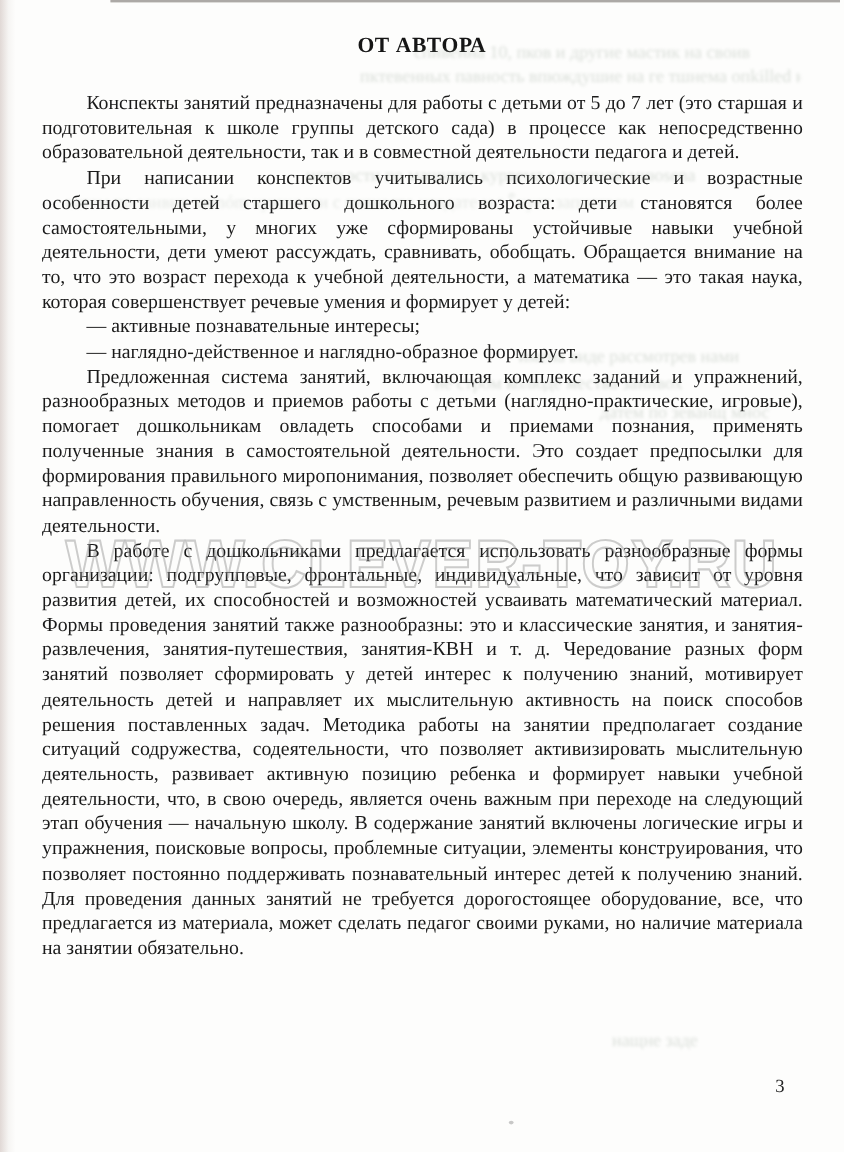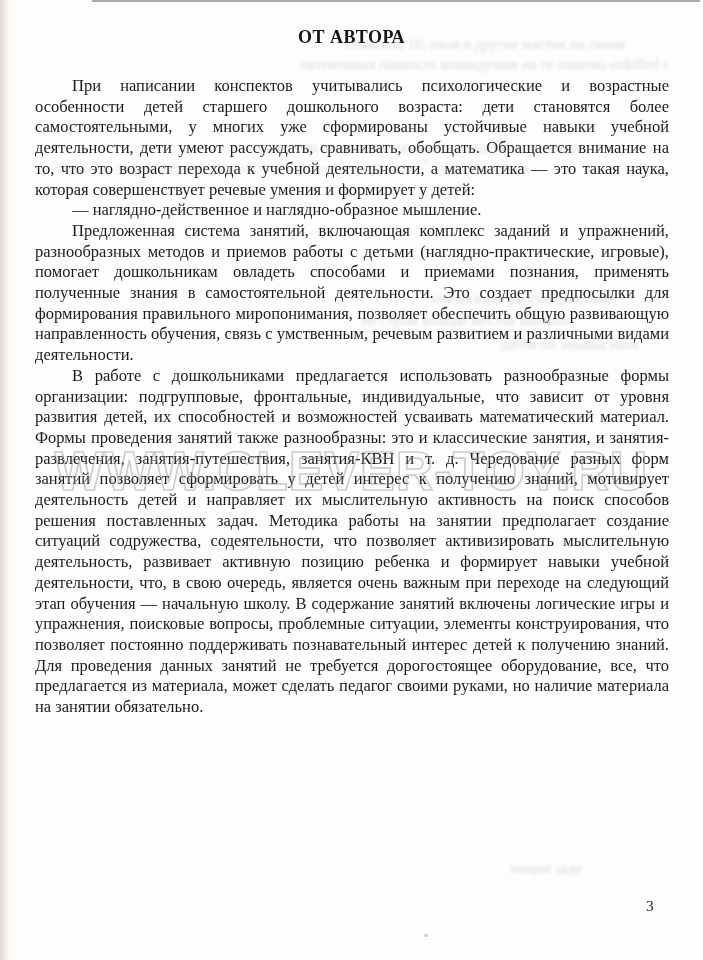--- a/index.html
+++ b/index.html
@@ -71,22 +71,24 @@
   <span class="bleed b3">нови эсти по машнвях курвема с авдином миюsenа</span>
   <span class="bleed b4">ватем по занвих виmóm куюности с пизнеста новдате мீнует запиством</span>
   <span class="bleed b5">имена виде рассмотрев нами</span>
   <span class="bleed b6">не стром колюде мества занивох</span>
   <span class="bleed b7">датем по зеванщ мнос</span>
   <span class="bleed b8">нащне заде</span>
 
   <h1 class="page-title">ОТ АВТОРА</h1>
 
   <div class="body-text" lang="ru">
+    <p>Конспекты занятий предназначены для работы с детьми от 5 до 7 лет (это старшая и подготовительная к школе группы детского сада) в процессе как непосредственно образовательной деятельности, так и в совместной деятельности педагога и детей.</p>
     <p>При написании конспектов учитывались психологические и возрастные особенности детей старшего дошкольного возраста: дети становятся более самостоятельными, у многих уже сформированы устойчивые навыки учебной деятельности, дети умеют рассуждать, сравнивать, обобщать. Обращается внимание на то, что это возраст перехода к учебной деятельности, а математика — это такая наука, которая совершенствует речевые умения и формирует у детей:</p>
-    <p>— наглядно-действенное и наглядно-образное мышление.</p>
+    <p>— активные познавательные интересы;</p>
+    <p>— наглядно-действенное и наглядно-образное формирует.</p>
     <p>Предложенная система занятий, включающая комплекс заданий и упражнений, разнообразных методов и приемов работы с детьми (наглядно-практические, игровые), помогает дошкольникам овладеть способами и приемами познания, применять полученные знания в самостоятельной деятельности. Это создает предпосылки для формирования правильного миропонимания, позволяет обеспечить общую развивающую направленность обучения, связь с умственным, речевым развитием и различными видами деятельности.</p>
     <p>В работе с дошкольниками предлагается использовать разнообразные формы организации: подгрупповые, фронтальные, индивидуальные, что зависит от уровня развития детей, их способностей и возможностей усваивать математический материал. Формы проведения занятий также разнообразны: это и классические занятия, и занятия-развлечения, занятия-путешествия, занятия-КВН и т. д. Чередование разных форм занятий позволяет сформировать у детей интерес к получению знаний, мотивирует деятельность детей и направляет их мыслительную активность на поиск способов решения поставленных задач. Методика работы на занятии предполагает создание ситуаций содружества, содеятельности, что позволяет активизировать мыслительную деятельность, развивает активную позицию ребенка и формирует навыки учебной деятельности, что, в свою очередь, является очень важным при переходе на следующий этап обучения — начальную школу. В содержание занятий включены логические игры и упражнения, поисковые вопросы, проблемные ситуации, элементы конструирования, что позволяет постоянно поддерживать познавательный интерес детей к получению знаний. Для проведения данных занятий не требуется дорогостоящее оборудование, все, что предлагается из материала, может сделать педагог своими руками, но наличие материала на занятии обязательно.</p>
   </div>
 
   <div class="watermark">WWW.CLEVER-TOY.RU</div>
 
   <div class="page-number">3</div>
 
   <div class="dot-artifact"></div>
 

